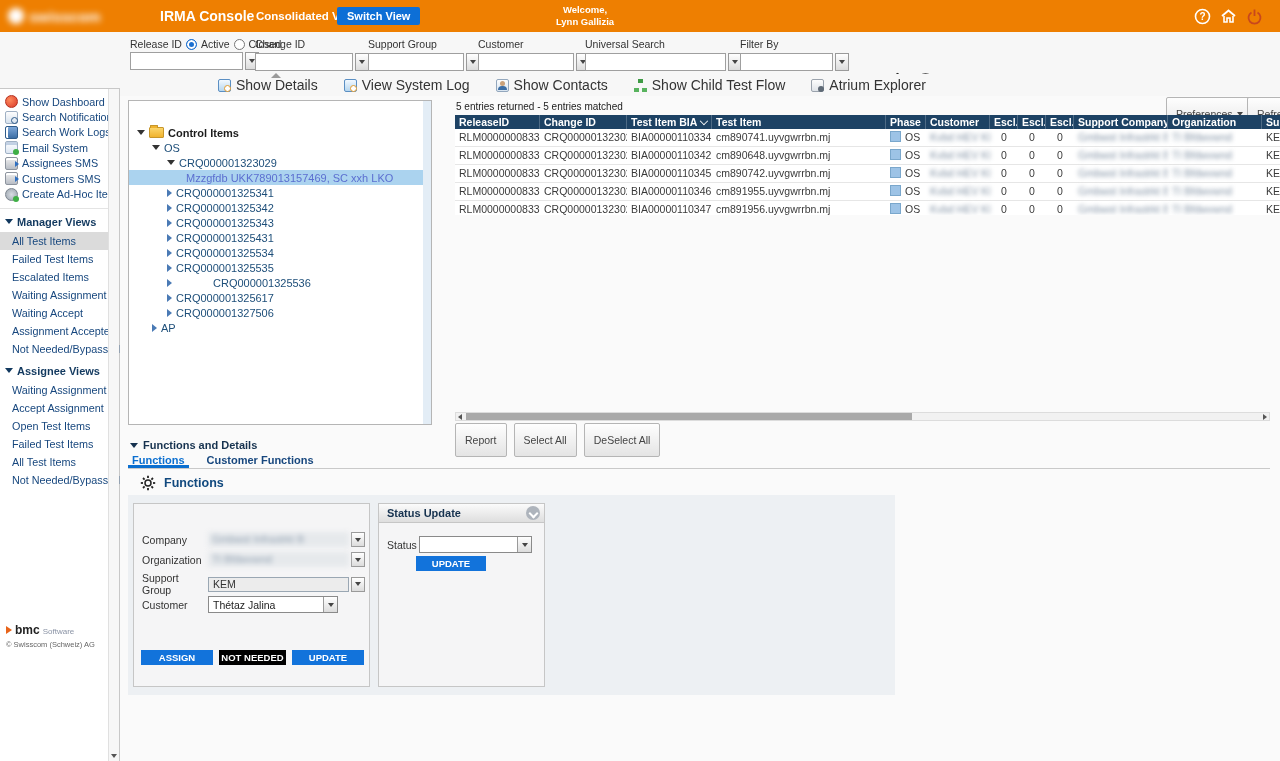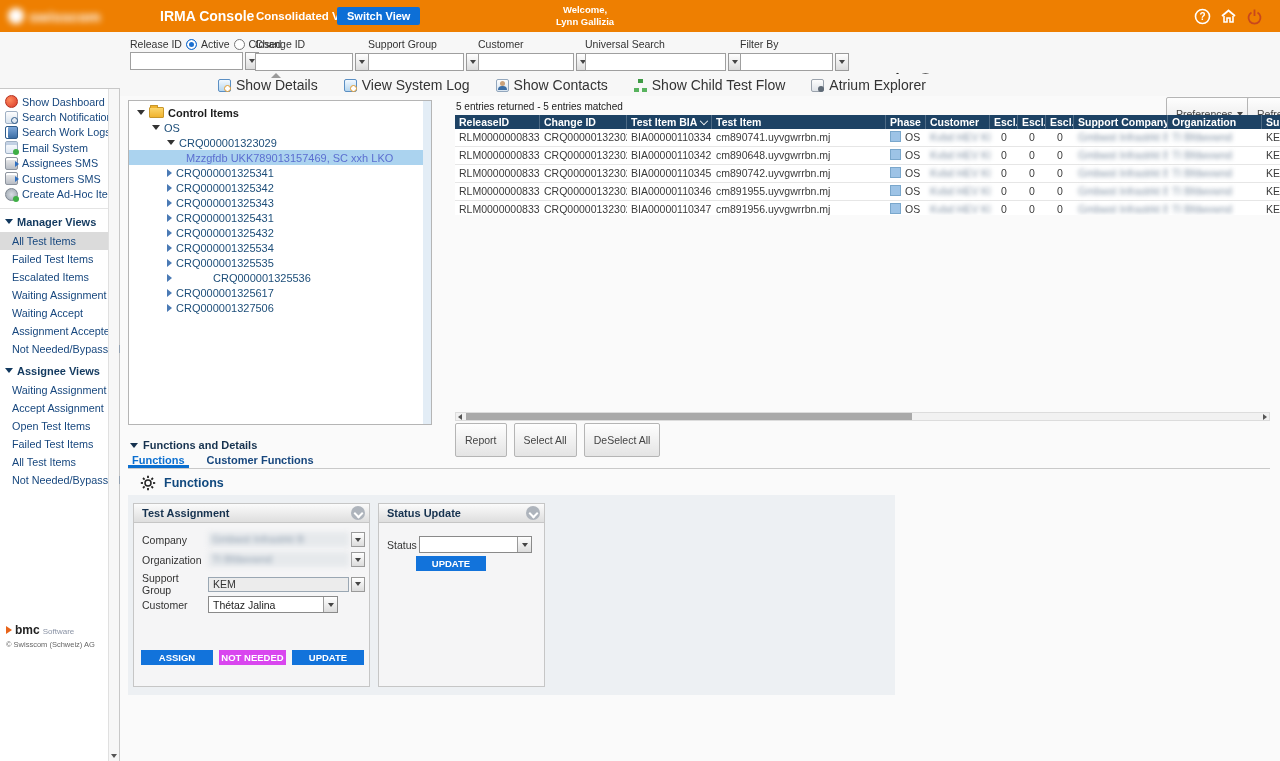--- a/index.html
+++ b/index.html
@@ -81,21 +81,21 @@
   #copyright{font-size:7.5px;color:#666;margin-top:3px;}
   #sbScroll{position:absolute;left:108px;top:0;width:11px;height:672px;background:#f7f7f7;border-left:1px solid #e0e0e0;box-sizing:border-box;}
   #sbScroll::after{content:"";position:absolute;left:2px;bottom:3px;border-left:3.5px solid transparent;border-right:3.5px solid transparent;border-top:4px solid #555;}
 
   
   #mainBg{left:120px;top:96px;width:1160px;height:665px;background:#fafafa;}
 
   
   #treePanel{left:128px;top:100px;width:304px;height:325px;background:#fff;border:1px solid #b5b5b5;box-sizing:border-box;overflow:hidden;}
   .tRow{display:flex;align-items:center;height:15px;gap:4px;color:#1d4e79;white-space:nowrap;cursor:pointer;}
-  .tRow.bold{color:#1c1c1c;font-weight:bold;}
+  .tRow.bold{color:#1c1c1c;font-weight:bold;margin-top:20px;}
   .tRow.sel{background:#abd3ef;}
   .tRow.sel .tLbl{color:#5b6fd0;filter:blur(0.7px);}
   .triD{width:0;height:0;border-left:4px solid transparent;border-right:4px solid transparent;border-top:5px solid #333;flex:none;}
   .triR{width:0;height:0;border-top:4px solid transparent;border-bottom:4px solid transparent;border-left:5px solid #4a7ab5;flex:none;}
   .folder{width:13px;height:9px;background:linear-gradient(#fbd56b,#f0b32e);border:1px solid #c7962a;border-radius:1px;position:relative;flex:none;}
   .folder::before{content:"";position:absolute;left:0;top:-3px;width:6px;height:2px;background:#f0b32e;border:1px solid #c7962a;border-bottom:none;border-radius:1px 1px 0 0;}
   #treeScroll{position:absolute;right:0;top:0;width:8px;height:100%;background:#e3edf6;}
 
   
   #summary{left:456px;top:101px;font-size:10px;color:#222;}
@@ -144,21 +144,21 @@
   .dd2{width:14px;height:15px;margin-left:2px;background:linear-gradient(#fff,#dcdcdc);border:1px solid #9a9a9a;box-sizing:border-box;
        display:inline-flex;align-items:center;justify-content:center;cursor:pointer;flex:none;}
   .dd2::after{content:"";border-left:3.5px solid transparent;border-right:3.5px solid transparent;border-top:4px solid #444;}
   .inBox{width:141px;height:15px;background:#ececec;border:1px solid #9aa7b3;font-size:10.5px;line-height:13px;padding:0 4px;box-sizing:border-box;color:#333;}
   .selBox{width:130px;height:17px;background:#fff;border:1px solid #8a8a8a;box-sizing:border-box;display:flex;align-items:center;cursor:pointer;}
   .selBox .val{flex:1;font-size:10.5px;padding:0 4px;color:#222;white-space:nowrap;overflow:hidden;}
   .selBox .arr{width:13px;height:100%;background:linear-gradient(#fff,#dcdcdc);border-left:1px solid #9a9a9a;display:flex;align-items:center;justify-content:center;}
   .selBox .arr::after{content:"";border-left:3.5px solid transparent;border-right:3.5px solid transparent;border-top:4px solid #444;}
   .actBtn{position:absolute;height:15px;line-height:15px;text-align:center;color:#fff;font-weight:bold;font-size:9.5px;cursor:pointer;}
   .blueBtn{background:#1273db;}
-  .orangeBtn{background:#d946ef;}
+  .orangeBtn{background:#000000;}
 </style>
 </head>
 <body>
 
 <div id="appHeader" class="abs">
   <div id="brand" class="abs">
     <span id="brandBall"></span>
     <span>swisscom</span>
   </div>
   <div id="appTitle" class="abs">IRMA Console</div>
@@ -390,41 +390,41 @@
       <div class="tRow" style="padding-left: 38px;">
         <span class="triR"></span>
         <span class="tLbl">CRQ000001325343</span>
       </div>
       <div class="tRow" style="padding-left: 38px;">
         <span class="triR"></span>
         <span class="tLbl">CRQ000001325431</span>
       </div>
       <div class="tRow" style="padding-left: 38px;">
         <span class="triR"></span>
-        <span class="tLbl">CRQ000001325432</span>
-      </div>
-      <div class="tRow" style="padding-left: 38px;">
-        <span class="triR"></span>
         <span class="tLbl">CRQ000001325534</span>
       </div>
       <div class="tRow" style="padding-left: 38px;">
         <span class="triR"></span>
         <span class="tLbl">CRQ000001325535</span>
       </div>
       <div class="tRow" style="padding-left: 38px; gap: 41px;">
         <span class="triR"></span>
         <span class="tLbl">CRQ000001325536</span>
       </div>
       <div class="tRow" style="padding-left: 38px;">
         <span class="triR"></span>
         <span class="tLbl">CRQ000001325617</span>
       </div>
       <div class="tRow" style="padding-left: 38px;">
         <span class="triR"></span>
         <span class="tLbl">CRQ000001327506</span>
+      </div>
+      <div class="tRow" style="padding-left: 23px;">
+        <span class="triR"></span>
+        <span class="tLbl">AP</span>
       </div>
     </div>
   <div id="treeScroll"></div>
 </div>
 
 <div id="summary" class="abs">5 entries returned - 5 entries matched</div>
 <div id="prefBtn" class="abs grayBtn">
   <span>Preferences</span>
     <span class="ddCaret"></span>
 </div>
@@ -548,25 +548,20 @@
         <line x1="3" y1="3" x2="4.6" y2="4.6"></line>
         <line x1="11.4" y1="11.4" x2="13" y2="13"></line>
         <line x1="13" y1="3" x2="11.4" y2="4.6"></line>
         <line x1="3" y1="13" x2="4.6" y2="11.4"></line>
       </g>
     </svg>
   <span>Functions</span>
 </div>
 
 <div id="taPanel" class="panel">
-  <div class="pHead">
-    <span>Test Assignment</span>
-    <span class="sp"></span>
-    <span class="chevCircle"></span>
-  </div>
   <div class="fRow" style="top:28px;">
     <span class="fLab">Company</span>
     <span class="flatBox">Gmbwst Infrastrkt B</span>
     <span class="dd2"></span>
   </div>
   <div class="fRow" style="top:48px;">
     <span class="fLab">Organization</span>
     <span class="flatBox">TI Bfdwvwnd</span>
     <span class="dd2"></span>
   </div>

